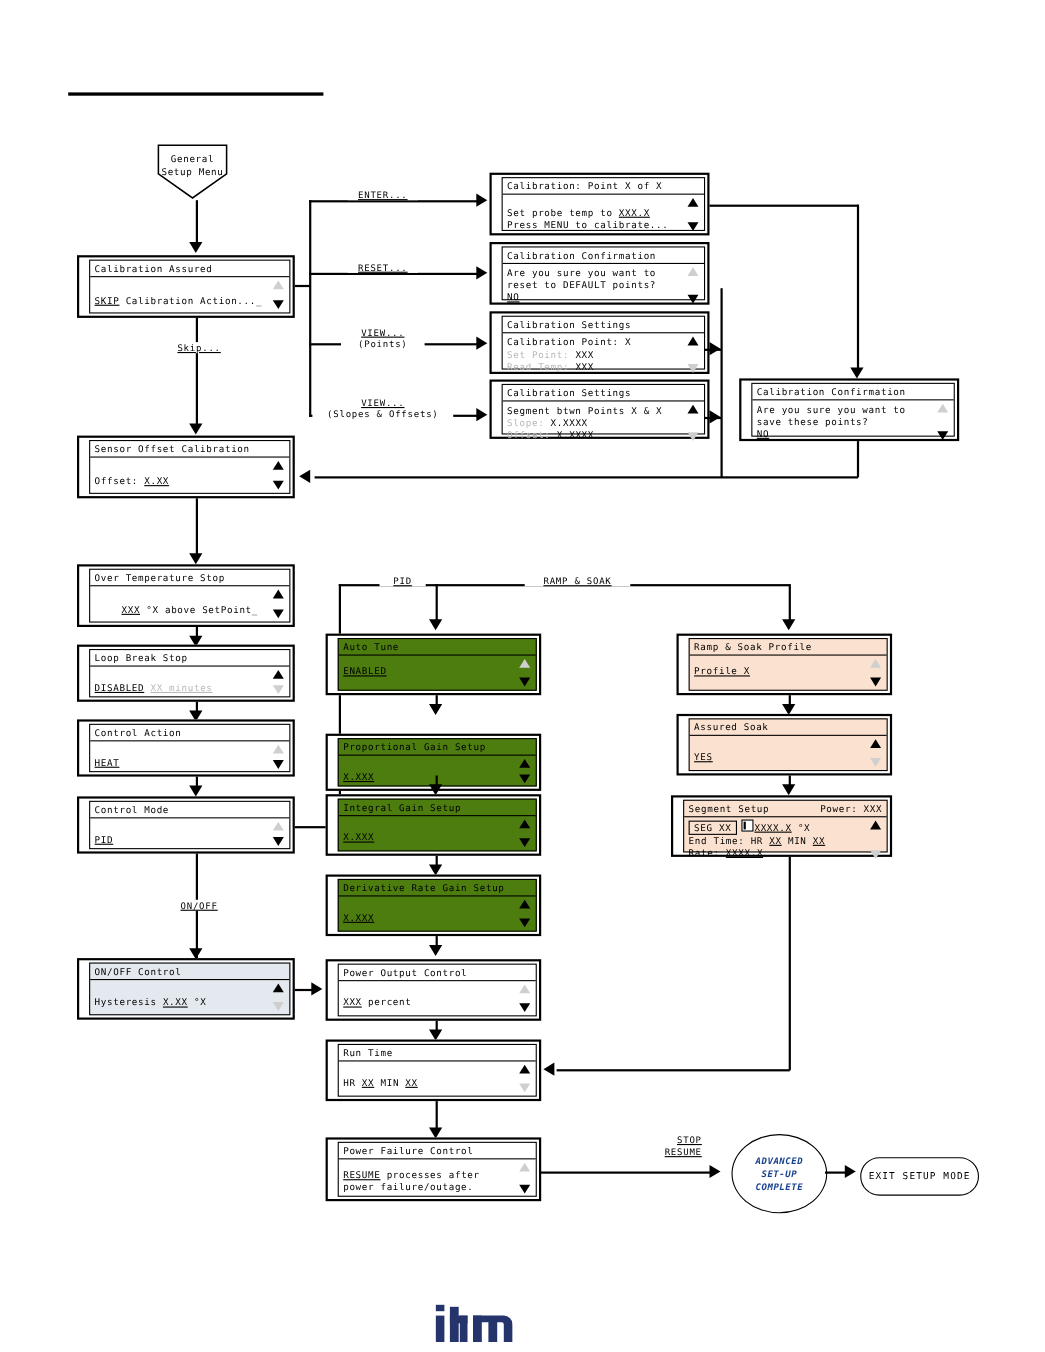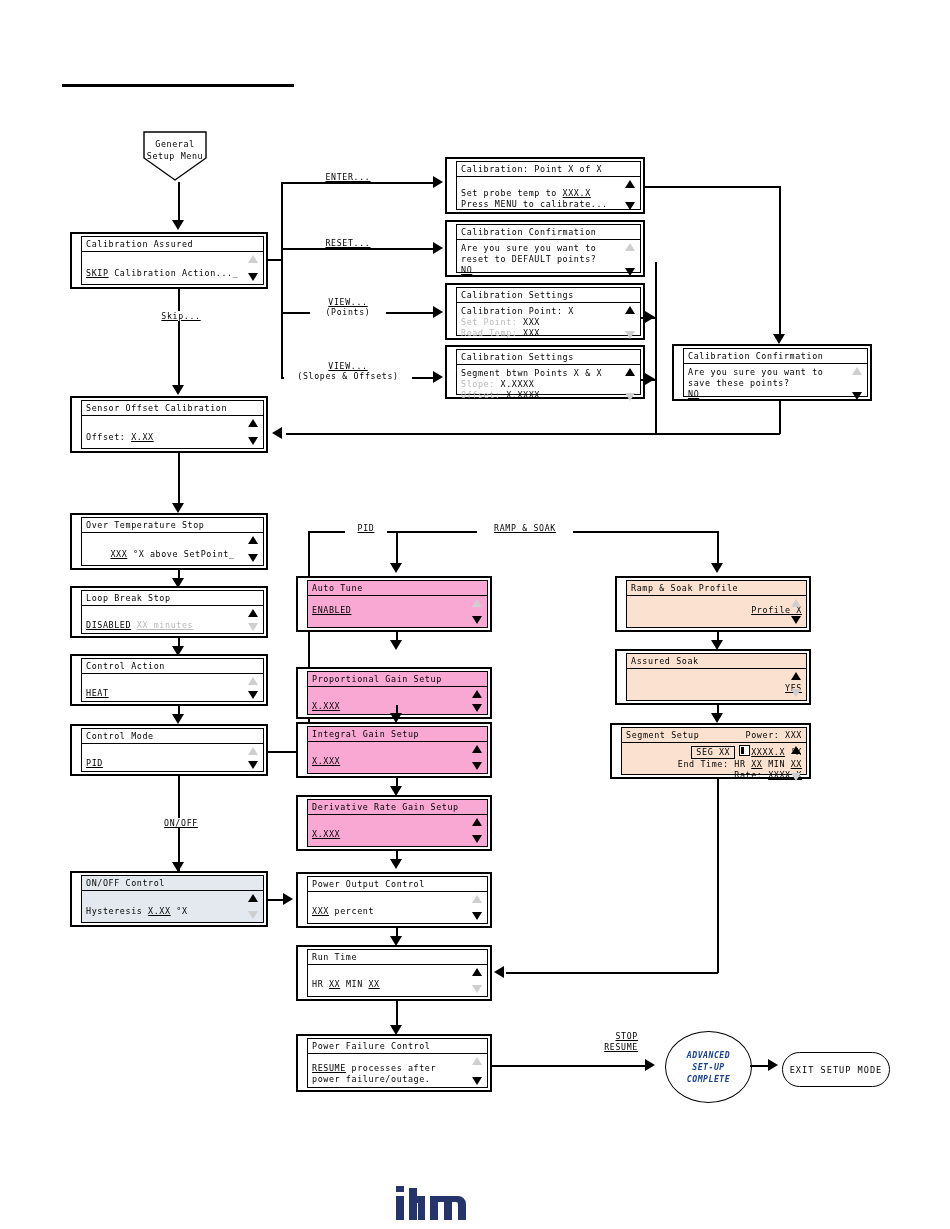--- a/index.html
+++ b/index.html
@@ -27,22 +27,22 @@
 
   
   .arrUp,.arrDn{position:absolute;right:5px;width:0;height:0;
                 border-left:5px solid transparent;border-right:5px solid transparent;}
   .arrUp{top:3px;border-bottom:8px solid #000;}
   .arrDn{bottom:3px;border-top:8px solid #000;}
   .arrUp.faint{border-bottom-color:#cfcfcf;}
   .arrDn.faint{border-top-color:#cfcfcf;}
 
   
-  .fill-green .inner{background:#f9a8d4;}
-  .fill-peach .inner{background:#fbe2d0;text-align:right;}
+  .fill-green .inner{background:#4d7c0f;}
+  .fill-peach .inner{background:#fbe2d0;}
   .fill-blue  .inner{background:#e3e9ee;}
 
   
   .hl{position:absolute;height:1.6px;background:#000;}
   .vl{position:absolute;width:1.6px;background:#000;}
   .arrD{position:absolute;width:0;height:0;border-left:6px solid transparent;
         border-right:6px solid transparent;border-top:10px solid #000;}
   .arrR{position:absolute;width:0;height:0;border-top:6px solid transparent;
         border-bottom:6px solid transparent;border-left:10px solid #000;}
   .arrL{position:absolute;width:0;height:0;border-top:6px solid transparent;

